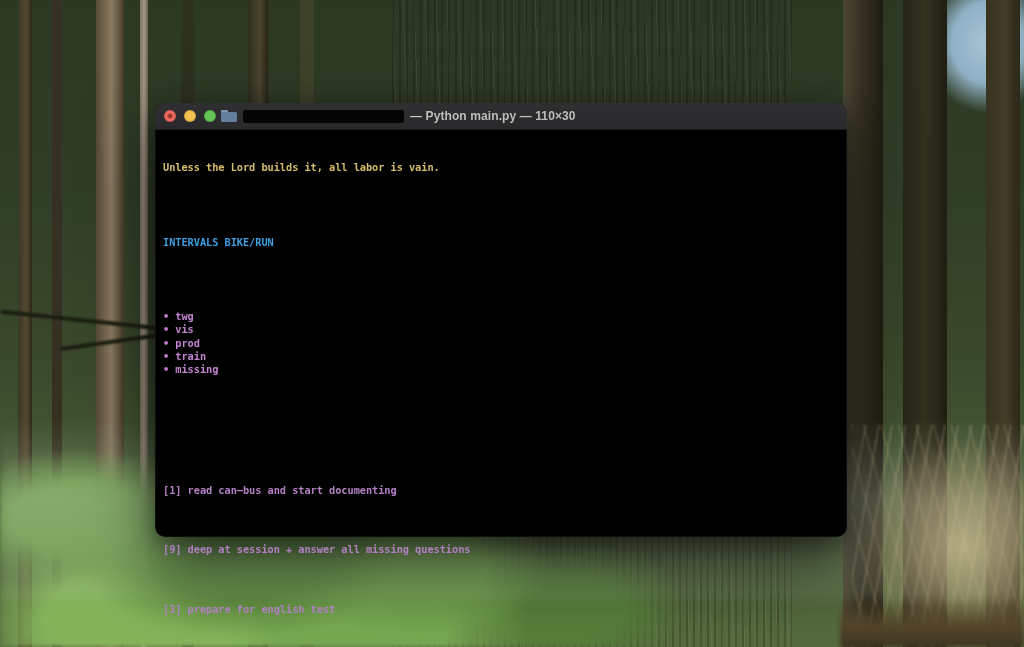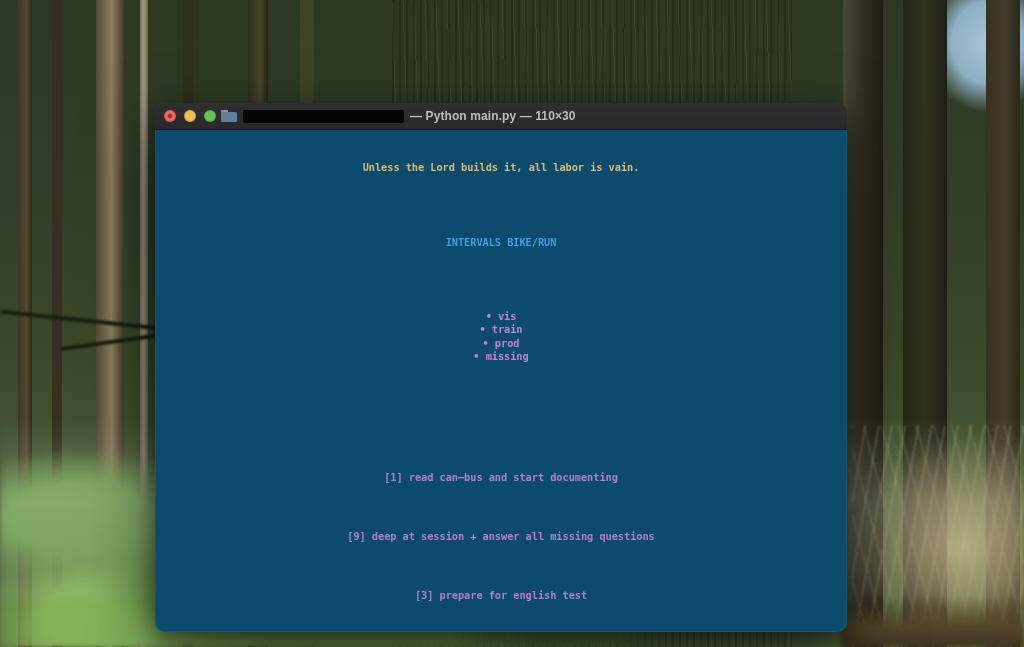--- a/index.html
+++ b/index.html
@@ -59,43 +59,43 @@
     background:linear-gradient(180deg,rgba(185,200,180,0) 0%,rgba(190,205,185,0.30) 45%,rgba(175,190,165,0.12) 100%);}
   .dry-right{position:absolute;left:852px;top:425px;width:172px;height:222px;filter:blur(1px);
     background-image:
       radial-gradient(ellipse 110px 110px at 65% 55%,rgba(208,188,146,0.75),rgba(160,140,100,0.35) 70%,rgba(0,0,0,0) 100%),
       repeating-linear-gradient(100deg,rgba(225,205,165,0.45) 0 1px,rgba(0,0,0,0) 1px 13px),
       repeating-linear-gradient(75deg,rgba(215,195,155,0.35) 0 1px,rgba(0,0,0,0) 1px 17px);}
   .ground-right{position:absolute;left:840px;top:598px;width:184px;height:49px;filter:blur(2px);
     background:linear-gradient(180deg,rgba(90,74,46,0.0),#54452a 60%,#3e3520);}
 
   
-  .window{position:absolute;left:155px;top:103px;width:692px;height:529px;
-    border-radius:10px;background:#0c4a6e;
+  .window{position:absolute;left:155px;top:103px;width:692px;height:434px;
+    border-radius:10px;background:#000000;
     box-shadow:0 30px 70px rgba(0,0,0,0.55),0 8px 25px rgba(0,0,0,0.45),inset 0 0 0 1px rgba(255,255,255,0.06);}
   .titlebar{position:relative;height:26px;border-radius:10px 10px 0 0;
     background:linear-gradient(180deg,#2f2e30,#29282a);
     border-bottom:1px solid #1c1b1d;}
   .traffic{position:absolute;left:9px;top:0;height:26px;display:flex;align-items:center;gap:8px;}
   .tl{width:12px;height:12px;border-radius:50%;box-shadow:inset 0 0 0 1px rgba(0,0,0,0.15);}
   .tl.red{background:radial-gradient(circle at 50% 50%,#9c3a32 0 2px,#ee6a5f 3px);}
   .tl.yellow{background:#f5c04e;}
   .tl.green{background:#63c655;}
   .title-group{position:absolute;left:66px;top:0;height:26px;display:flex;align-items:center;gap:6px;}
   .folder-icon{display:inline-block;width:16px;height:12px;position:relative;}
   .folder-icon .tab{position:absolute;left:0;top:0;width:7px;height:3px;border-radius:1px;background:#7d99b4;}
   .folder-icon .body{position:absolute;left:0;top:2px;width:16px;height:10px;border-radius:1.5px;background:#637f9b;}
   .redacted{display:inline-block;width:161px;height:13px;background:#040404;border-radius:2px;}
   .title-text{font-size:12px;font-weight:bold;color:#bdbdbd;letter-spacing:0.1px;white-space:nowrap;}
 
   
   .term{position:relative;padding:7px 8px 0 8px;height:401px;
     font-family:"DejaVu Sans Mono","Liberation Mono",monospace;
     font-size:10.3px;font-weight:700;letter-spacing:-0.05px;white-space:pre;}
-  .line{height:13.3px;line-height:13.3px;text-align:center;}
+  .line{height:13.3px;line-height:13.3px;}
   .quote{color:var(--c-quote);}
   .heading{color:var(--c-heading);}
   .bullet{color:var(--c-bullet);}
   .task{color:var(--c-task);margin-top:46px;}
   .grid-row{height:13.3px;white-space:nowrap;font-size:0;}
   .cell{display:inline-block;width:8px;height:11px;margin:1px 6.55px 0 0;
     background:repeating-conic-gradient(var(--c-cell-hi) 0% 25%,var(--c-cell-lo) 0% 50%);
     background-size:3px 3px;}
   .cell.hidden{visibility:hidden;}
   .cell.hl{background:none;}
@@ -144,21 +144,21 @@
         <span class="redacted"></span>
         <span class="title-text">— Python main.py — 110×30</span>
       </div>
     </div>
 
     <div class="term">
       <div class="line quote">Unless the Lord builds it, all labor is vain.</div>
       <div class="line"></div>
       <div class="line heading">INTERVALS BIKE/RUN</div>
       <div class="line"></div>
-      <div id="bullets"><div class="line bullet">• vis</div><div class="line bullet">• train</div><div class="line bullet">• prod</div><div class="line bullet">• missing</div></div>
+      <div id="bullets"><div class="line bullet">• twg</div><div class="line bullet">• vis</div><div class="line bullet">• prod</div><div class="line bullet">• train</div><div class="line bullet">• missing</div></div>
       <div class="line"></div>
       <div id="tasks"><div class="line task">[1] read can–bus and start documenting</div><div class="line task">[9] deep at session + answer all missing questions</div><div class="line task">[3] prepare for english test</div></div>
       <div class="line"></div>
       <div class="line"></div>
       <div id="grid"><div class="grid-row"><span class="cell hidden"></span><span class="cell"></span><span class="cell"></span><span class="cell"></span><span class="cell"></span><span class="cell"></span><span class="cell"></span><span class="cell"></span><span class="cell"></span><span class="cell"></span><span class="cell"></span><span class="cell"></span><span class="cell"></span><span class="cell"></span><span class="cell"></span><span class="cell"></span><span class="cell"></span><span class="cell"></span><span class="cell"></span><span class="cell"></span><span class="cell"></span><span class="cell"></span><span class="cell"></span><span class="cell"></span><span class="cell"></span><span class="cell"></span><span class="cell"></span><span class="cell"></span><span class="cell"></span><span class="cell"></span><span class="cell"></span><span class="cell"></span><span class="cell"></span><span class="cell"></span><span class="cell"></span><span class="cell"></span><span class="cell"></span><span class="cell"></span><span class="cell"></span><span class="cell"></span><span class="cell"></span><span class="cell"></span><span class="cell"></span><span class="cell"></span><span class="cell"></span></div><div class="grid-row"><span class="cell hidden"></span><span class="cell"></span><span class="cell"></span><span class="cell"></span><span class="cell"></span><span class="cell"></span><span class="cell"></span><span class="cell"></span><span class="cell"></span><span class="cell"></span><span class="cell"></span><span class="cell"></span><span class="cell"></span><span class="cell"></span><span class="cell"></span><span class="cell"></span><span class="cell"></span><span class="cell"></span><span class="cell"></span><span class="cell"></span><span class="cell"></span><span class="cell"></span><span class="cell"></span><span class="cell"></span><span class="cell"></span><span class="cell"></span><span class="cell"></span><span class="cell"></span><span class="cell"></span><span class="cell"></span><span class="cell"></span><span class="cell"></span><span class="cell"></span><span class="cell"></span><span class="cell"></span><span class="cell"></span><span class="cell"></span><span class="cell"></span><span class="cell"></span><span class="cell"></span><span class="cell"></span><span class="cell"></span><span class="cell"></span><span class="cell"></span><span class="cell"></span></div><div class="grid-row"><span class="cell hidden"></span><span class="cell"></span><span class="cell"></span><span class="cell"></span><span class="cell"></span><span class="cell"></span><span class="cell"></span><span class="cell"></span><span class="cell"></span><span class="cell"></span><span class="cell"></span><span class="cell"></span><span class="cell"></span><span class="cell"></span><span class="cell"></span><span class="cell hl" style="background: rgb(226, 58, 226);"></span><span class="cell"></span><span class="cell"></span><span class="cell"></span><span class="cell"></span><span class="cell"></span><span class="cell"></span><span class="cell"></span><span class="cell"></span><span class="cell"></span><span class="cell"></span><span class="cell"></span><span class="cell"></span><span class="cell"></span><span class="cell"></span><span class="cell"></span><span class="cell"></span><span class="cell"></span><span class="cell"></span><span class="cell"></span><span class="cell"></span><span class="cell"></span><span class="cell"></span><span class="cell"></span><span class="cell"></span><span class="cell"></span><span class="cell"></span><span class="cell"></span><span class="cell"></span><span class="cell"></span></div><div class="grid-row"><span class="cell"></span><span class="cell"></span><span class="cell"></span><span class="cell"></span><span class="cell"></span><span class="cell"></span><span class="cell"></span><span class="cell"></span><span class="cell"></span><span class="cell"></span><span class="cell"></span><span class="cell"></span><span class="cell"></span><span class="cell"></span><span class="cell"></span><span class="cell"></span><span class="cell"></span><span class="cell"></span><span class="cell"></span><span class="cell"></span><span class="cell"></span><span class="cell"></span><span class="cell"></span><span class="cell"></span><span class="cell"></span><span class="cell"></span><span class="cell"></span><span class="cell"></span><span class="cell"></span><span class="cell"></span><span class="cell"></span><span class="cell"></span><span class="cell"></span><span class="cell"></span><span class="cell"></span><span class="cell"></span><span class="cell"></span><span class="cell"></span><span class="cell"></span><span class="cell"></span><span class="cell"></span><span class="cell"></span><span class="cell"></span><span class="cell"></span><span class="cell"></span></div><div class="grid-row"><span class="cell"></span><span class="cell"></span><span class="cell"></span><span class="cell"></span><span class="cell"></span><span class="cell"></span><span class="cell"></span><span class="cell"></span><span class="cell"></span><span class="cell"></span><span class="cell"></span><span class="cell"></span><span class="cell"></span><span class="cell"></span><span class="cell"></span><span class="cell"></span><span class="cell"></span><span class="cell"></span><span class="cell"></span><span class="cell"></span><span class="cell"></span><span class="cell"></span><span class="cell"></span><span class="cell"></span><span class="cell"></span><span class="cell"></span><span class="cell"></span><span class="cell"></span><span class="cell"></span><span class="cell"></span><span class="cell"></span><span class="cell"></span><span class="cell"></span><span class="cell"></span><span class="cell"></span><span class="cell"></span><span class="cell"></span><span class="cell"></span><span class="cell"></span><span class="cell"></span><span class="cell"></span><span class="cell"></span><span class="cell"></span><span class="cell"></span><span class="cell hidden"></span></div><div class="grid-row"><span class="cell"></span><span class="cell"></span><span class="cell"></span><span class="cell"></span><span class="cell"></span><span class="cell"></span><span class="cell"></span><span class="cell"></span><span class="cell"></span><span class="cell"></span><span class="cell"></span><span class="cell"></span><span class="cell"></span><span class="cell"></span><span class="cell"></span><span class="cell"></span><span class="cell"></span><span class="cell"></span><span class="cell"></span><span class="cell"></span><span class="cell"></span><span class="cell"></span><span class="cell"></span><span class="cell"></span><span class="cell"></span><span class="cell hl" style="background: rgb(210, 58, 214);"></span><span class="cell"></span><span class="cell"></span><span class="cell"></span><span class="cell"></span><span class="cell"></span><span class="cell"></span><span class="cell"></span><span class="cell"></span><span class="cell"></span><span class="cell"></span><span class="cell"></span><span class="cell"></span><span class="cell"></span><span class="cell"></span><span class="cell"></span><span class="cell"></span><span class="cell"></span><span class="cell"></span><span class="cell hidden"></span></div></div>
       
     </div>
   </div>
 
 </div>

